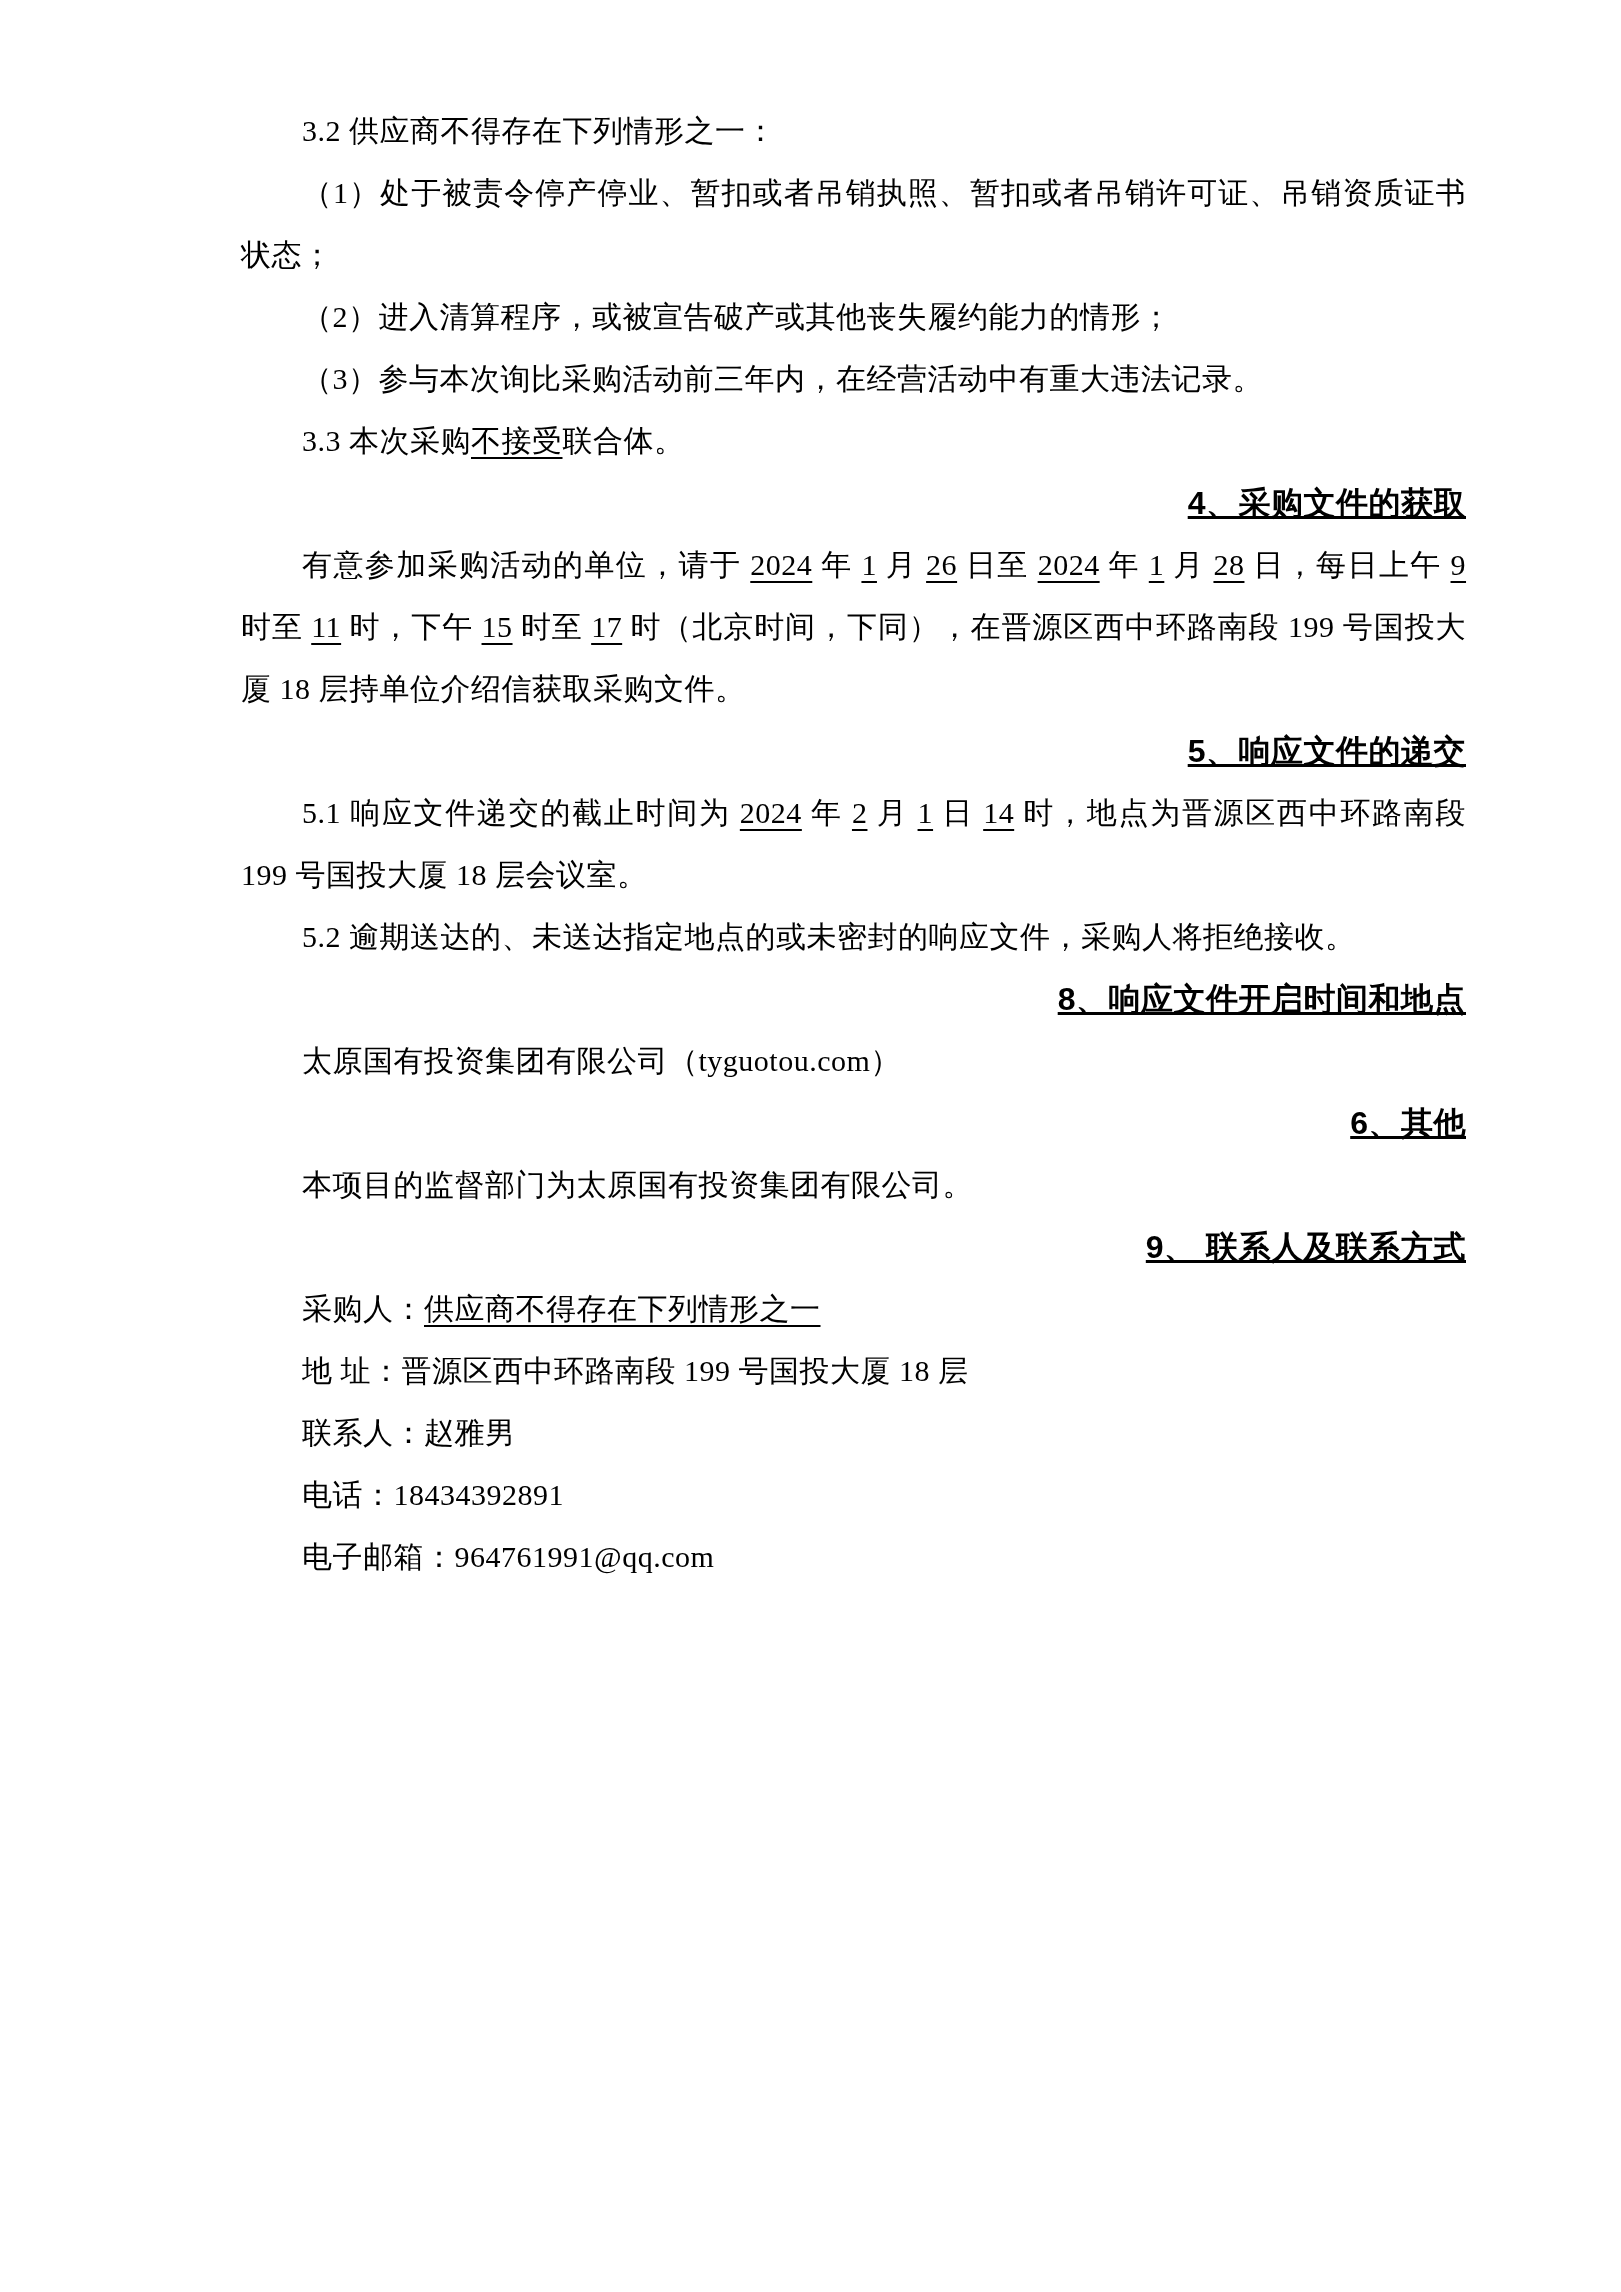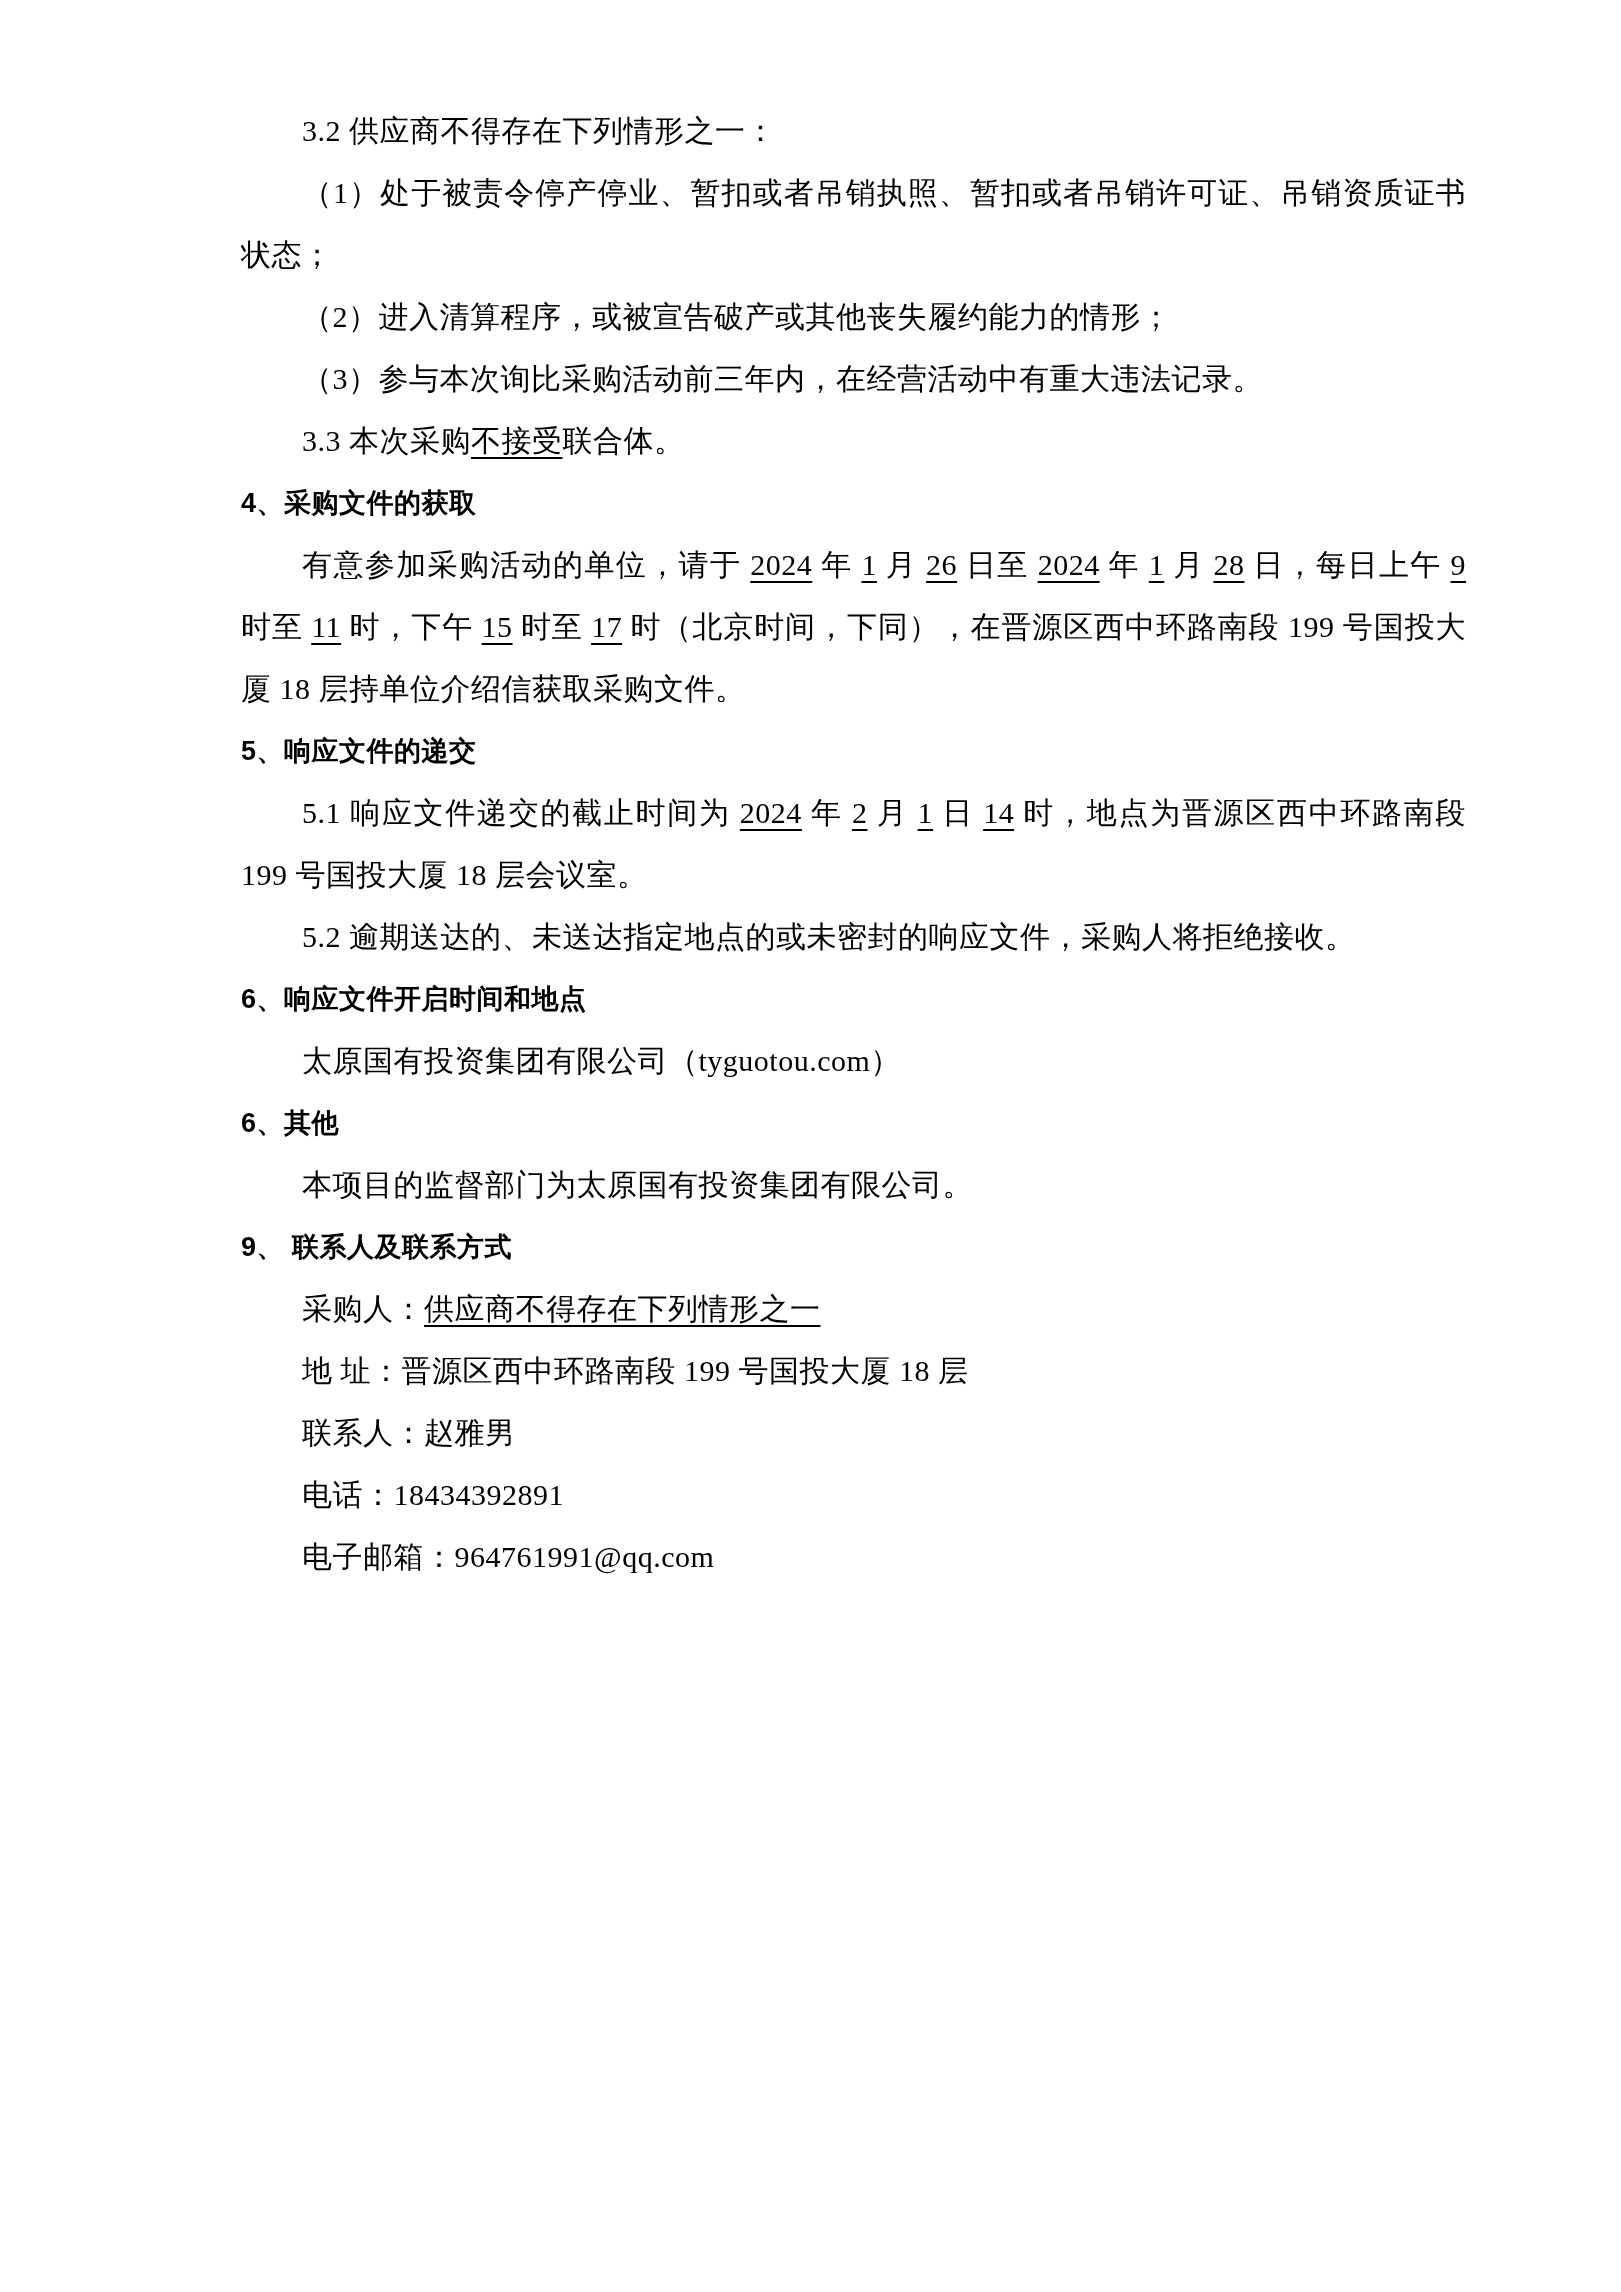--- a/index.html
+++ b/index.html
@@ -26,24 +26,25 @@
     text-align: justify;
     letter-spacing: 0.5px;
   }
   .doc-content p.para.indent {
     text-indent: 61px;
   }
   .doc-content h2.heading {
     margin: 0;
     font-family: "Liberation Sans", "DejaVu Sans", sans-serif;
     font-weight: bold;
-    font-size: 27px;
+    font-size: 32px;
     line-height: 62px;
-    text-align: left;
+    text-align: right;
     letter-spacing: 0.5px;
+    text-decoration: underline;
   }
   .u {
     text-decoration: underline;
     text-decoration-thickness: 2px;
     text-underline-offset: 5.9px;
   }
 </style>
 </head>
 <body>
 
@@ -52,21 +53,21 @@
       <p class="para indent"><span>3.2 供应商不得存在下列情形之一：</span></p>
       <p class="para indent"><span>（1）处于被责令停产停业、暂扣或者吊销执照、暂扣或者吊销许可证、吊销资质证书状态；</span></p>
       <p class="para indent"><span>（2）进入清算程序，或被宣告破产或其他丧失履约能力的情形；</span></p>
       <p class="para indent"><span>（3）参与本次询比采购活动前三年内，在经营活动中有重大违法记录。</span></p>
       <p class="para indent"><span>3.3 本次采购</span><span class="u">不接受</span><span>联合体。</span></p>
       <h2 class="heading"><span>4、采购文件的获取</span></h2>
       <p class="para indent"><span>有意参加采购活动的单位，请于 </span><span class="u">2024</span><span> 年 </span><span class="u">1</span><span> 月 </span><span class="u">26</span><span> 日至 </span><span class="u">2024</span><span> 年 </span><span class="u">1</span><span> 月 </span><span class="u">28</span><span> 日，每日上午 </span><span class="u">9</span><span> 时至 </span><span class="u">11</span><span> 时，下午 </span><span class="u">15</span><span> 时至 </span><span class="u">17</span><span> 时（北京时间，下同），在晋源区西中环路南段 199 号国投大厦 18 层持单位介绍信获取采购文件。</span></p>
       <h2 class="heading"><span>5、响应文件的递交</span></h2>
       <p class="para indent"><span>5.1 响应文件递交的截止时间为 </span><span class="u">2024</span><span> 年 </span><span class="u">2</span><span> 月 </span><span class="u">1</span><span> 日 </span><span class="u">14</span><span> 时，地点为晋源区西中环路南段 199 号国投大厦 18 层会议室。</span></p>
       <p class="para indent"><span>5.2 逾期送达的、未送达指定地点的或未密封的响应文件，采购人将拒绝接收。</span></p>
-      <h2 class="heading"><span>6、响应文件开启时间和地点</span></h2>
+      <h2 class="heading"><span>8、响应文件开启时间和地点</span></h2>
       <p class="para indent"><span>太原国有投资集团有限公司（tyguotou.com）</span></p>
       <h2 class="heading"><span>6、其他</span></h2>
       <p class="para indent"><span>本项目的监督部门为太原国有投资集团有限公司。</span></p>
       <h2 class="heading"><span>9、 联系人及联系方式</span></h2>
       <p class="para indent"><span>采购人：</span><span class="u">供应商不得存在下列情形之一</span></p>
       <p class="para indent"><span>地 址：晋源区西中环路南段 199 号国投大厦 18 层</span></p>
       <p class="para indent"><span>联系人：赵雅男</span></p>
       <p class="para indent"><span>电话：18434392891</span></p>
       <p class="para indent"><span>电子邮箱：964761991@qq.com</span></p>
     </div>

